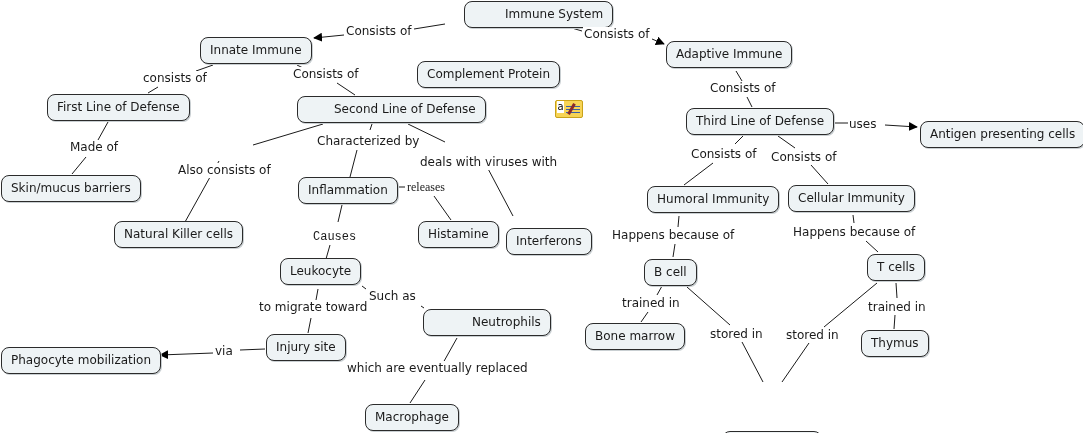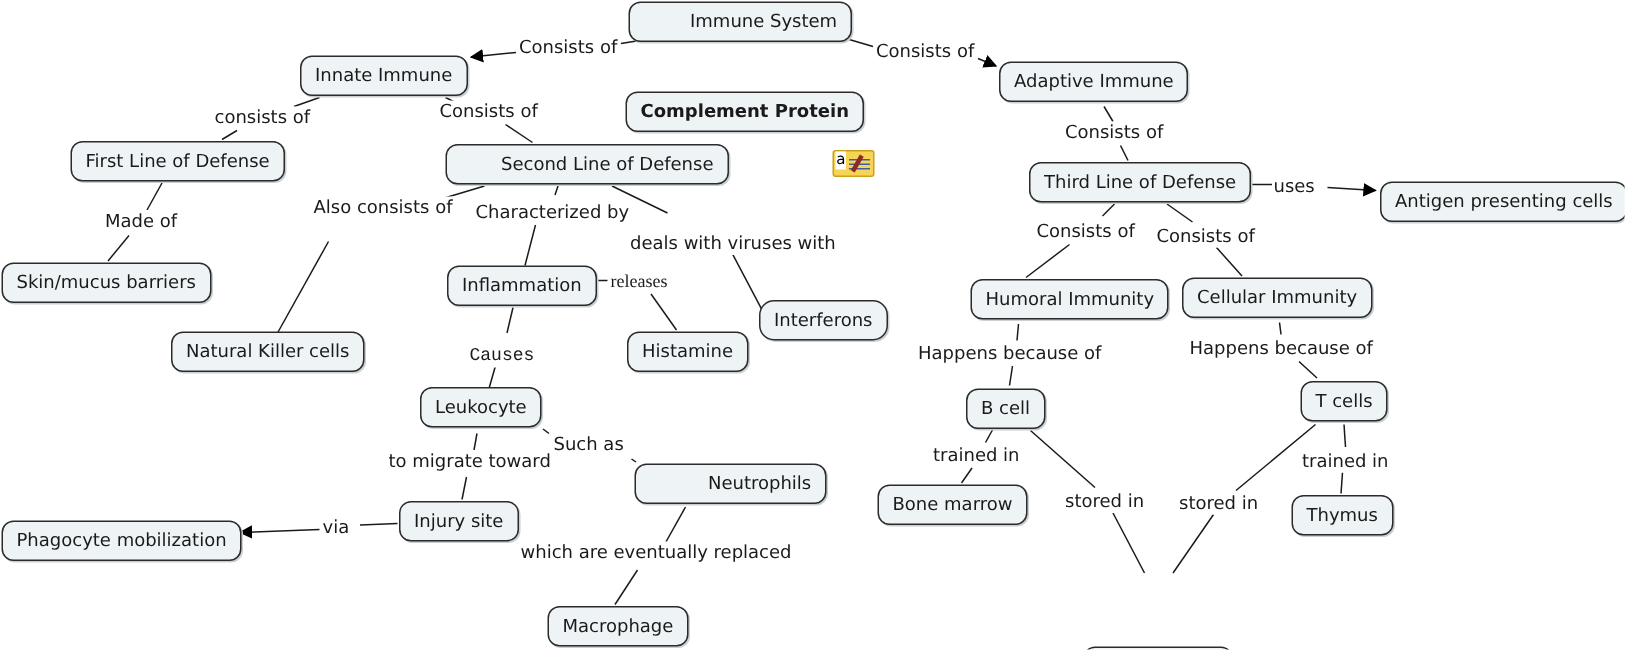--- a/index.html
+++ b/index.html
@@ -94,52 +94,52 @@
     <line x1="742" y1="342" x2="763" y2="382"></line>
 
     <line x1="877" y1="283" x2="824" y2="327"></line>
     <line x1="809" y1="343" x2="782" y2="382"></line>
 
     <line x1="896" y1="283" x2="897" y2="298"></line>
     <line x1="895" y1="315" x2="894" y2="329"></line>
   </g>
 </svg>
 
-<div class="node" style="left:419px;top:1px;padding-left:40px;">Immune System</div>
+<div class="node" style="left:464px;top:1px;padding-left:40px;">Immune System</div>
 <div class="node" style="left:200px;top:37px;">Innate Immune</div>
 <div class="node" style="left:666px;top:41px;">Adaptive Immune</div>
-<div class="node" style="left:417px;top:61px;font-weight:bold;">Complement Protein</div>
+<div class="node" style="left:417px;top:61px;">Complement Protein</div>
 <div class="node" style="left:47px;top:94px;">First Line of Defense</div>
 <div class="node" style="left:297px;top:96px;padding-left:36px;">Second Line of Defense</div>
 <div class="node" style="left:686px;top:108px;">Third Line of Defense</div>
 <div class="node" style="left:920px;top:121px;">Antigen presenting cells</div>
 <div class="node" style="left:1px;top:175px;">Skin/mucus barriers</div>
 <div class="node" style="left:298px;top:177px;">Inflammation</div>
 <div class="node" style="left:615px;top:186px;margin-left:32px;">Humoral Immunity</div>
 <div class="node" style="left:788px;top:185px;">Cellular Immunity</div>
 <div class="node" style="left:114px;top:221px;">Natural Killer cells</div>
 <div class="node" style="left:418px;top:221px;">Histamine</div>
-<div class="node" style="left:506px;top:200px;border-radius:10px;">Interferons</div>
+<div class="node" style="left:506px;top:228px;">Interferons</div>
 <div class="node" style="left:280px;top:258px;">Leukocyte</div>
 <div class="node" style="left:644px;top:259px;">B cell</div>
 <div class="node" style="left:867px;top:254px;">T cells</div>
 <div class="node" style="left:423px;top:309px;padding-left:48px;">Neutrophils</div>
 <div class="node" style="left:585px;top:323px;">Bone marrow</div>
 <div class="node" style="left:861px;top:330px;">Thymus</div>
 <div class="node" style="left:266px;top:334px;">Injury site</div>
 <div class="node" style="left:1px;top:347px;">Phagocyte mobilization</div>
 <div class="node" style="left:722px;top:383px;margin-top:48px;">Lymph nodes</div>
 <div class="node" style="left:365px;top:404px;">Macrophage</div>
 
 <div class="lbl" style="left:345px;top:24px;">Consists of</div>
 <div class="lbl" style="left:583px;top:27px;">Consists of</div>
 <div class="lbl" style="left:142px;top:71px;">consists of</div>
 <div class="lbl" style="left:292px;top:67px;">Consists of</div>
 <div class="lbl" style="left:69px;top:140px;">Made of</div>
-<div class="lbl" style="left:177px;top:131px;margin-left:31px;">Also consists of</div>
+<div class="lbl" style="left:177px;top:163px;">Also consists of</div>
 <div class="lbl" style="left:316px;top:134px;">Characterized by</div>
 <div class="lbl" style="left:419px;top:155px;">deals  with viruses with</div>
 <div class="lbl" style="left:406px;top:180px;font-family:Liberation Serif, serif;">releases</div>
 <div class="lbl" style="left:312px;top:230px;font-family:Liberation Mono, monospace;">Causes</div>
 <div class="lbl" style="left:258px;top:300px;">to migrate toward</div>
 <div class="lbl" style="left:368px;top:289px;">Such as</div>
 <div class="lbl" style="left:214px;top:344px;">via</div>
 <div class="lbl" style="left:346px;top:361px;">which are eventually  replaced</div>
 <div class="lbl" style="left:709px;top:81px;">Consists of</div>
 <div class="lbl" style="left:848px;top:117px;">uses</div>

